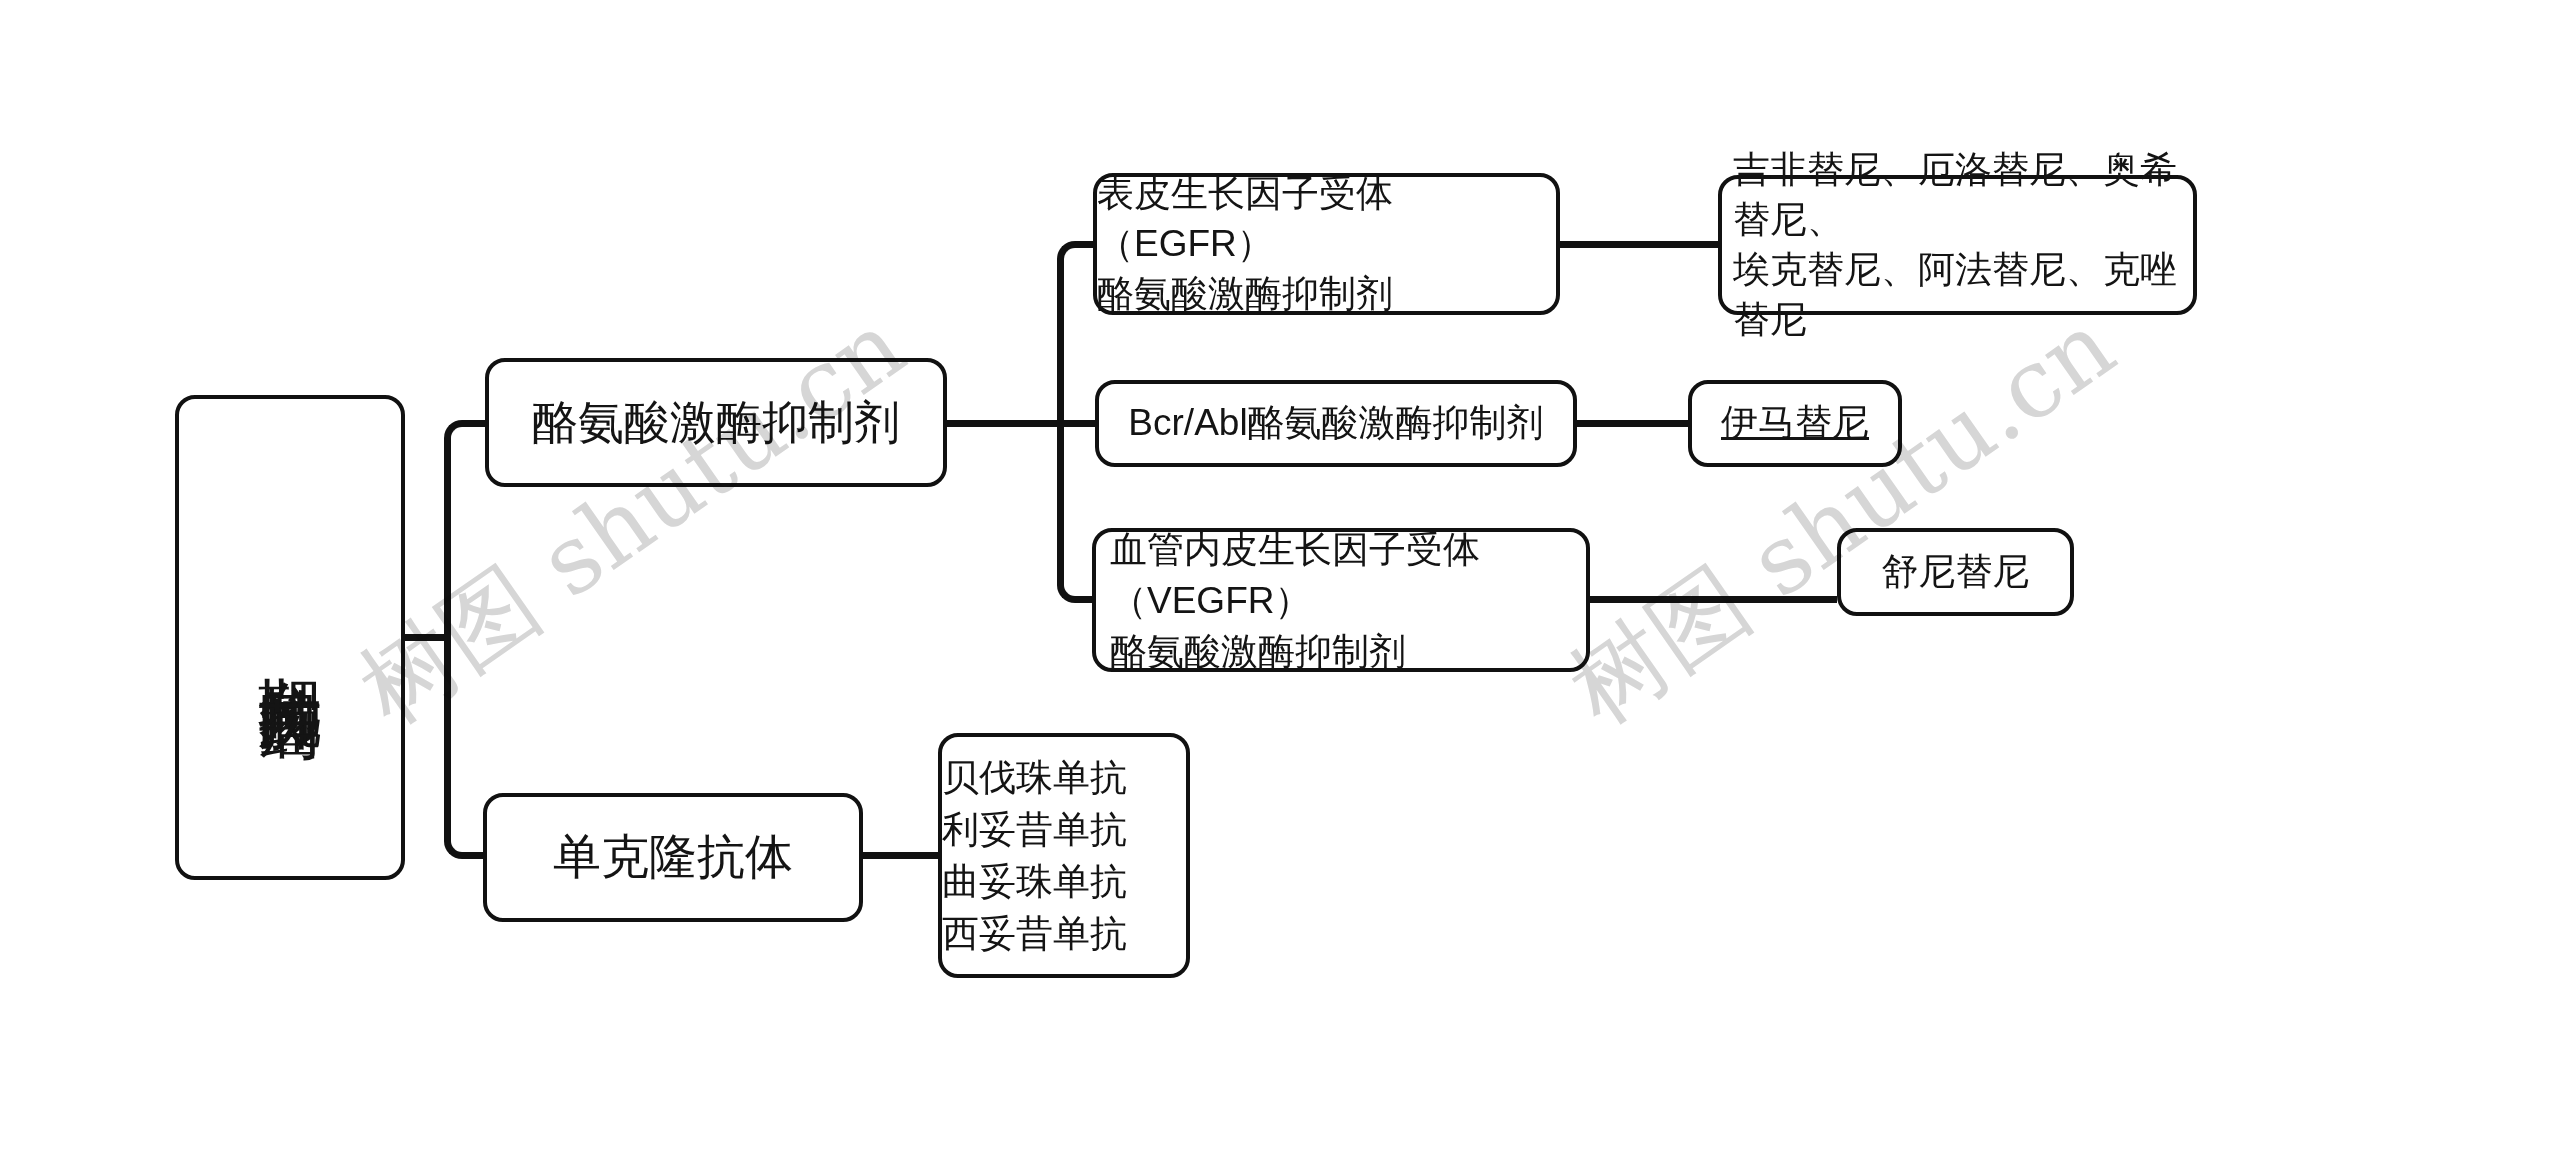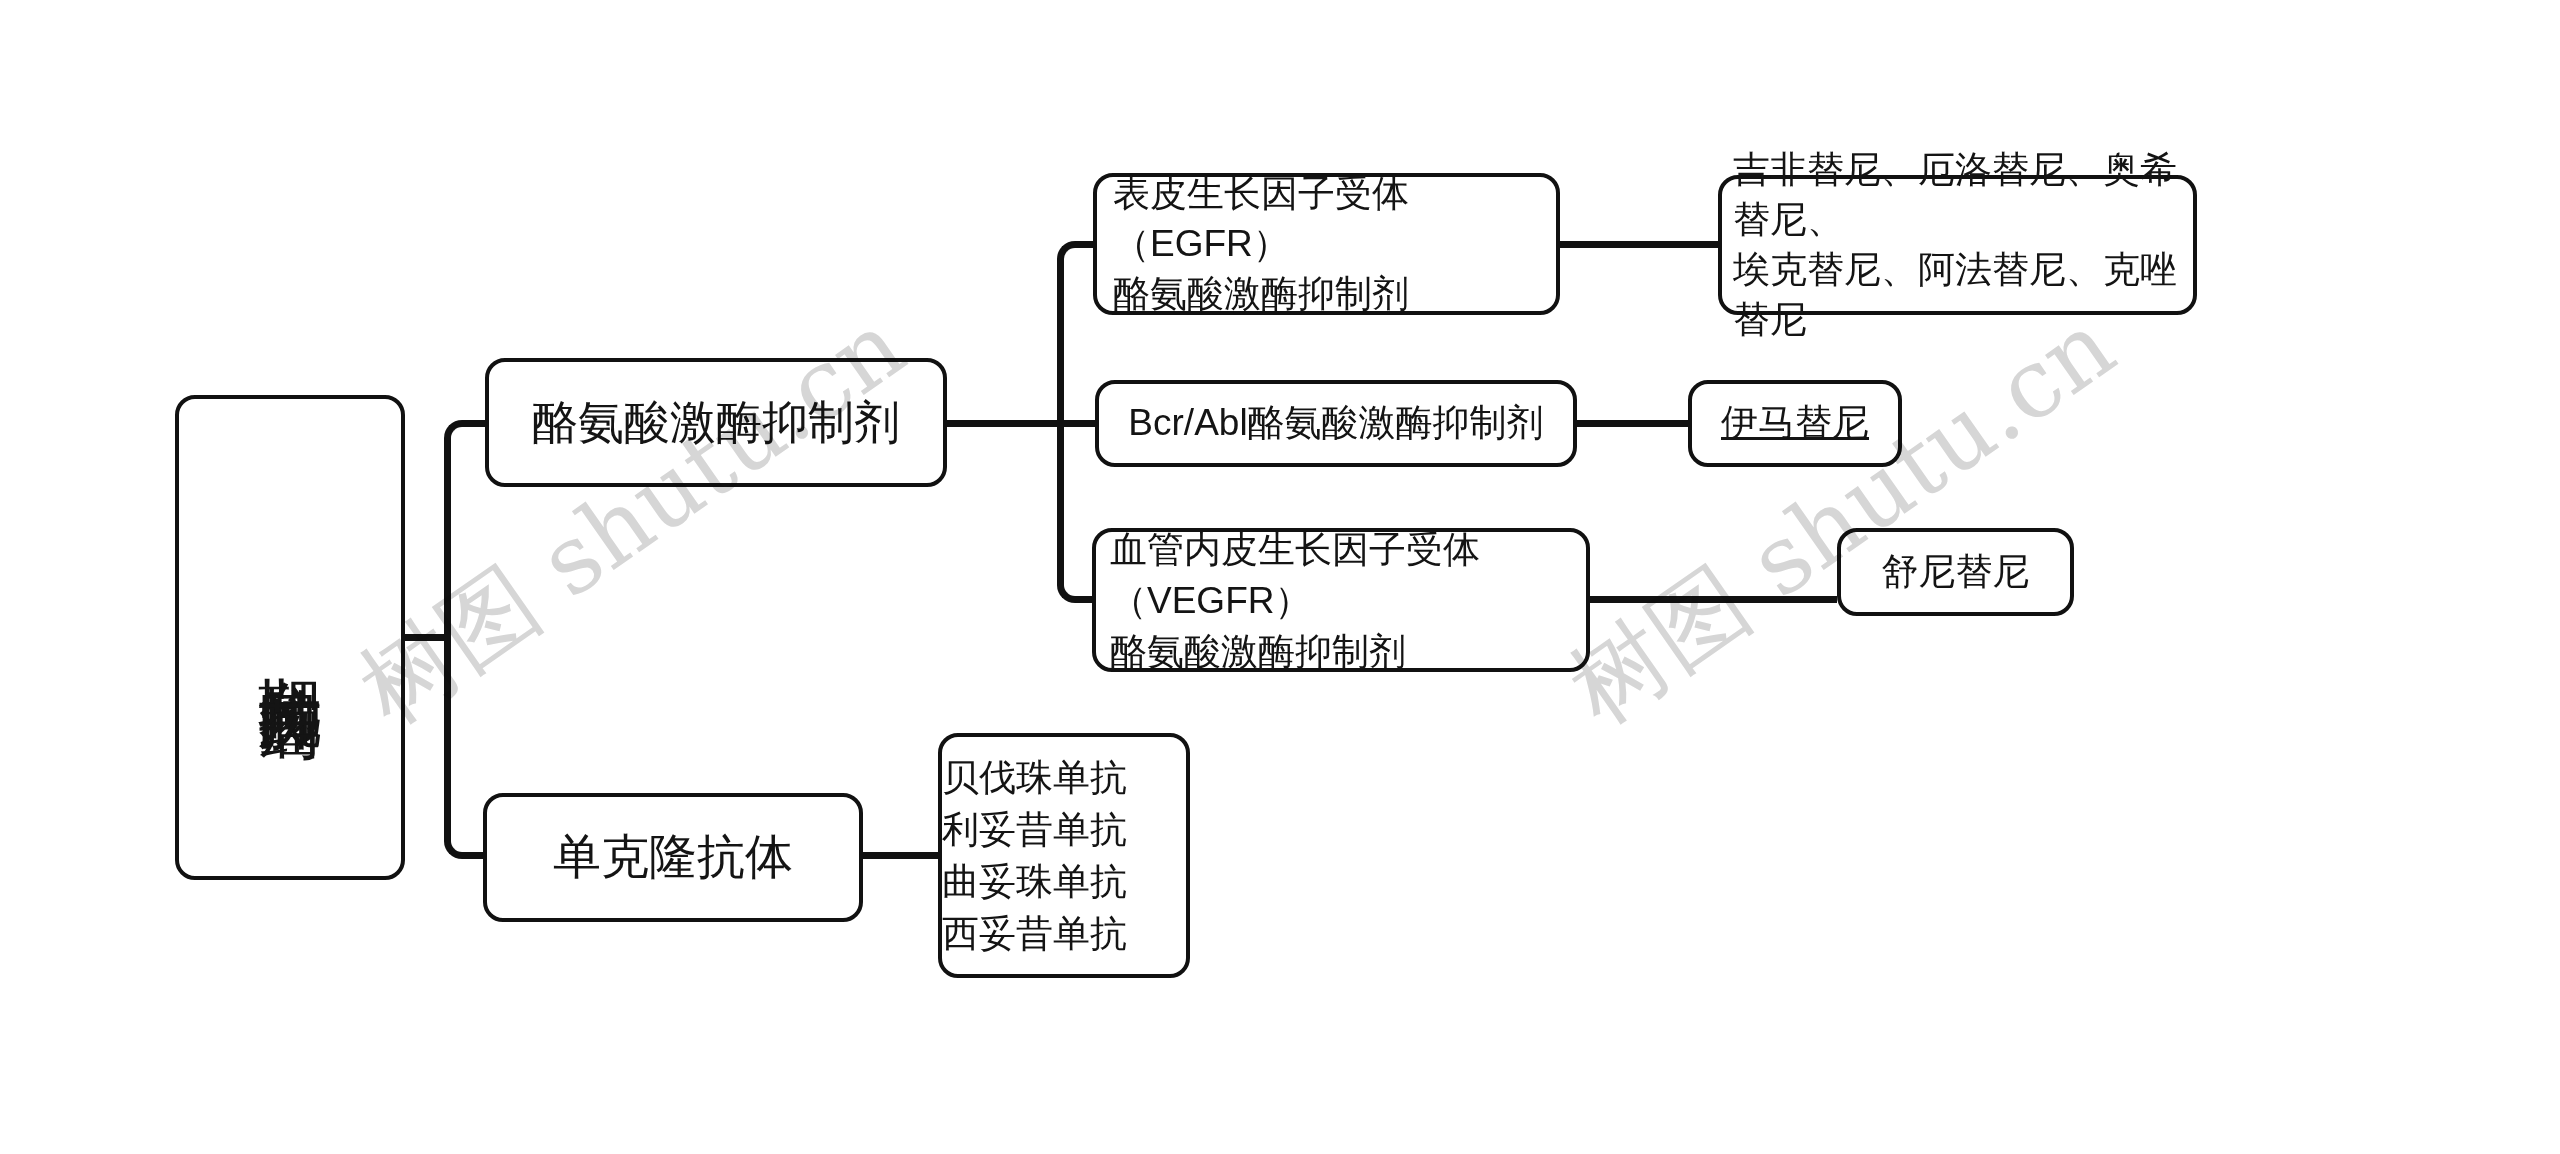--- a/index.html
+++ b/index.html
@@ -42,21 +42,21 @@
   .node-root {
     left:175px; top:395px; width:230px; height:485px;
     font-size:64px; letter-spacing:4px;
     writing-mode:vertical-rl; text-orientation:upright;
   }
   .node-tki { left:485px; top:358px; width:462px; height:129px; font-size:46px; }
   .node-mab { left:483px; top:793px; width:380px; height:129px; font-size:48px; }
   .node-egfr {
     left:1093px; top:173px; width:467px; height:142px; font-size:37px;
     flex-direction:column; align-items:flex-start; justify-content:center;
-    padding-left:16px; line-height:50px;
+    line-height:50px;
   }
   .node-bcrabl { left:1095px; top:380px; width:482px; height:87px; font-size:37px; }
   .node-vegfr {
     left:1092px; top:528px; width:498px; height:144px; font-size:37px;
     flex-direction:column; align-items:flex-start; justify-content:center;
     padding-left:14px; line-height:51px;
   }
   .node-egfr-drugs {
     left:1718px; top:175px; width:479px; height:140px; font-size:37px;
     flex-direction:column; align-items:flex-start; justify-content:center;

